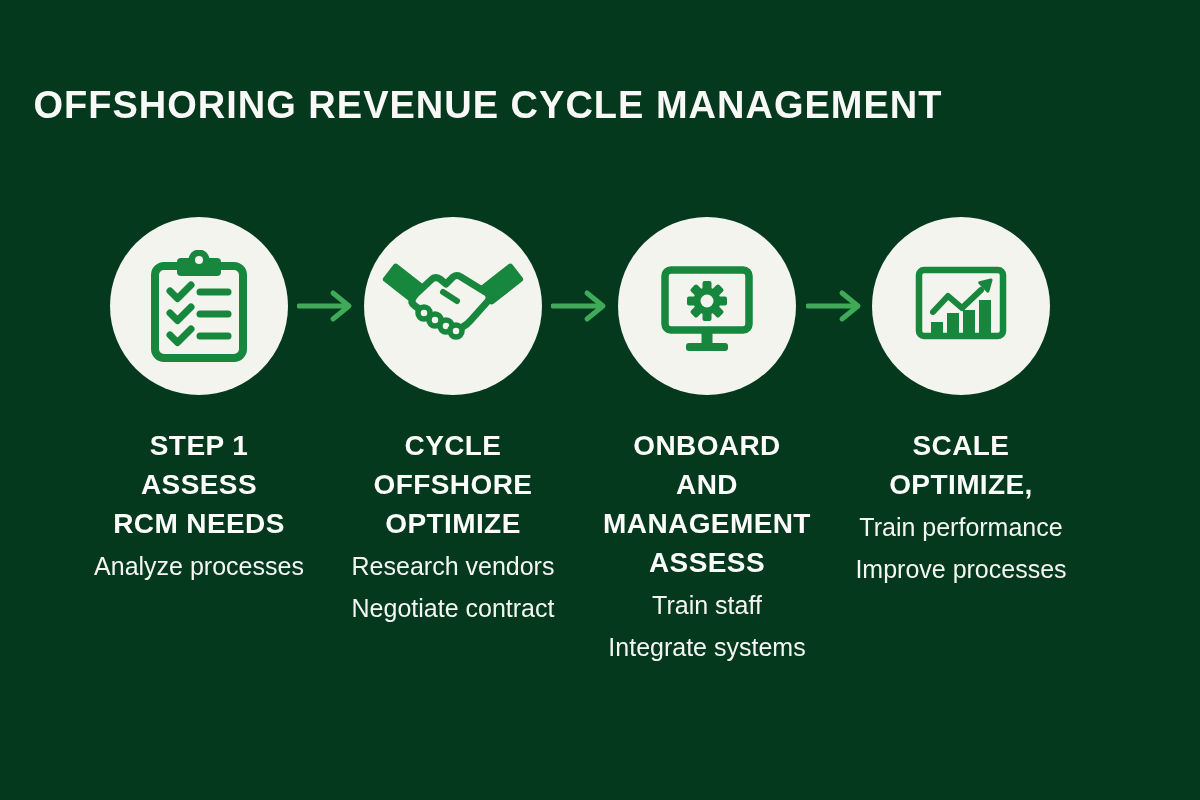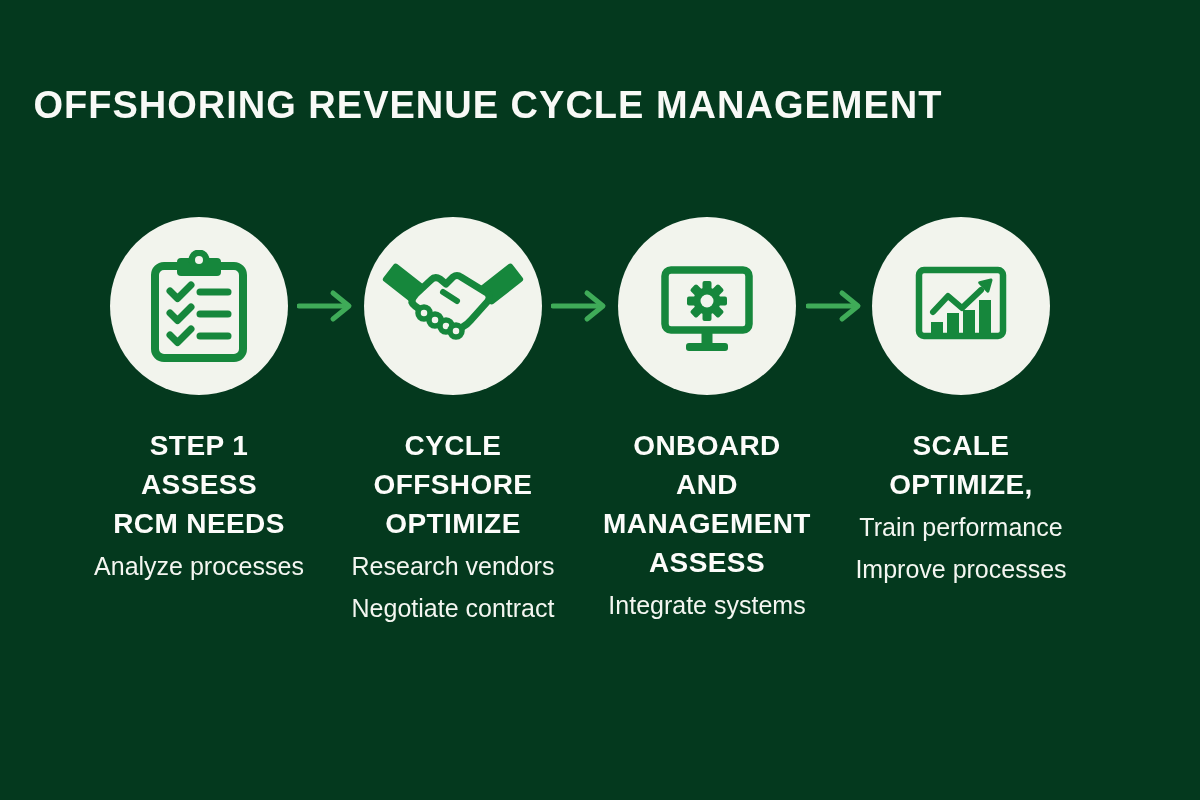--- a/index.html
+++ b/index.html
@@ -135,20 +135,21 @@
           </g>
           <circle cx="50" cy="43" r="6.5" fill="#F2F4ED"></circle>
         </svg>
       </div>
       <div class="step-title">
         <div>ONBOARD</div>
         <div>AND MANAGEMENT</div>
         <div>ASSESS</div>
       </div>
       <div class="step-details">
+        <div>Train staff</div>
         <div>Integrate systems</div>
       </div>
     </div>
 
     <div class="step-col">
       <div class="icon-circle">
         <svg width="104" height="92" viewBox="0 0 100 92">
           <rect x="8" y="10" width="84" height="66" rx="5" fill="none" stroke="#16873C" stroke-width="6.5"></rect>
           <g fill="#16873C">
             <rect x="20" y="62" width="12" height="14"></rect>

